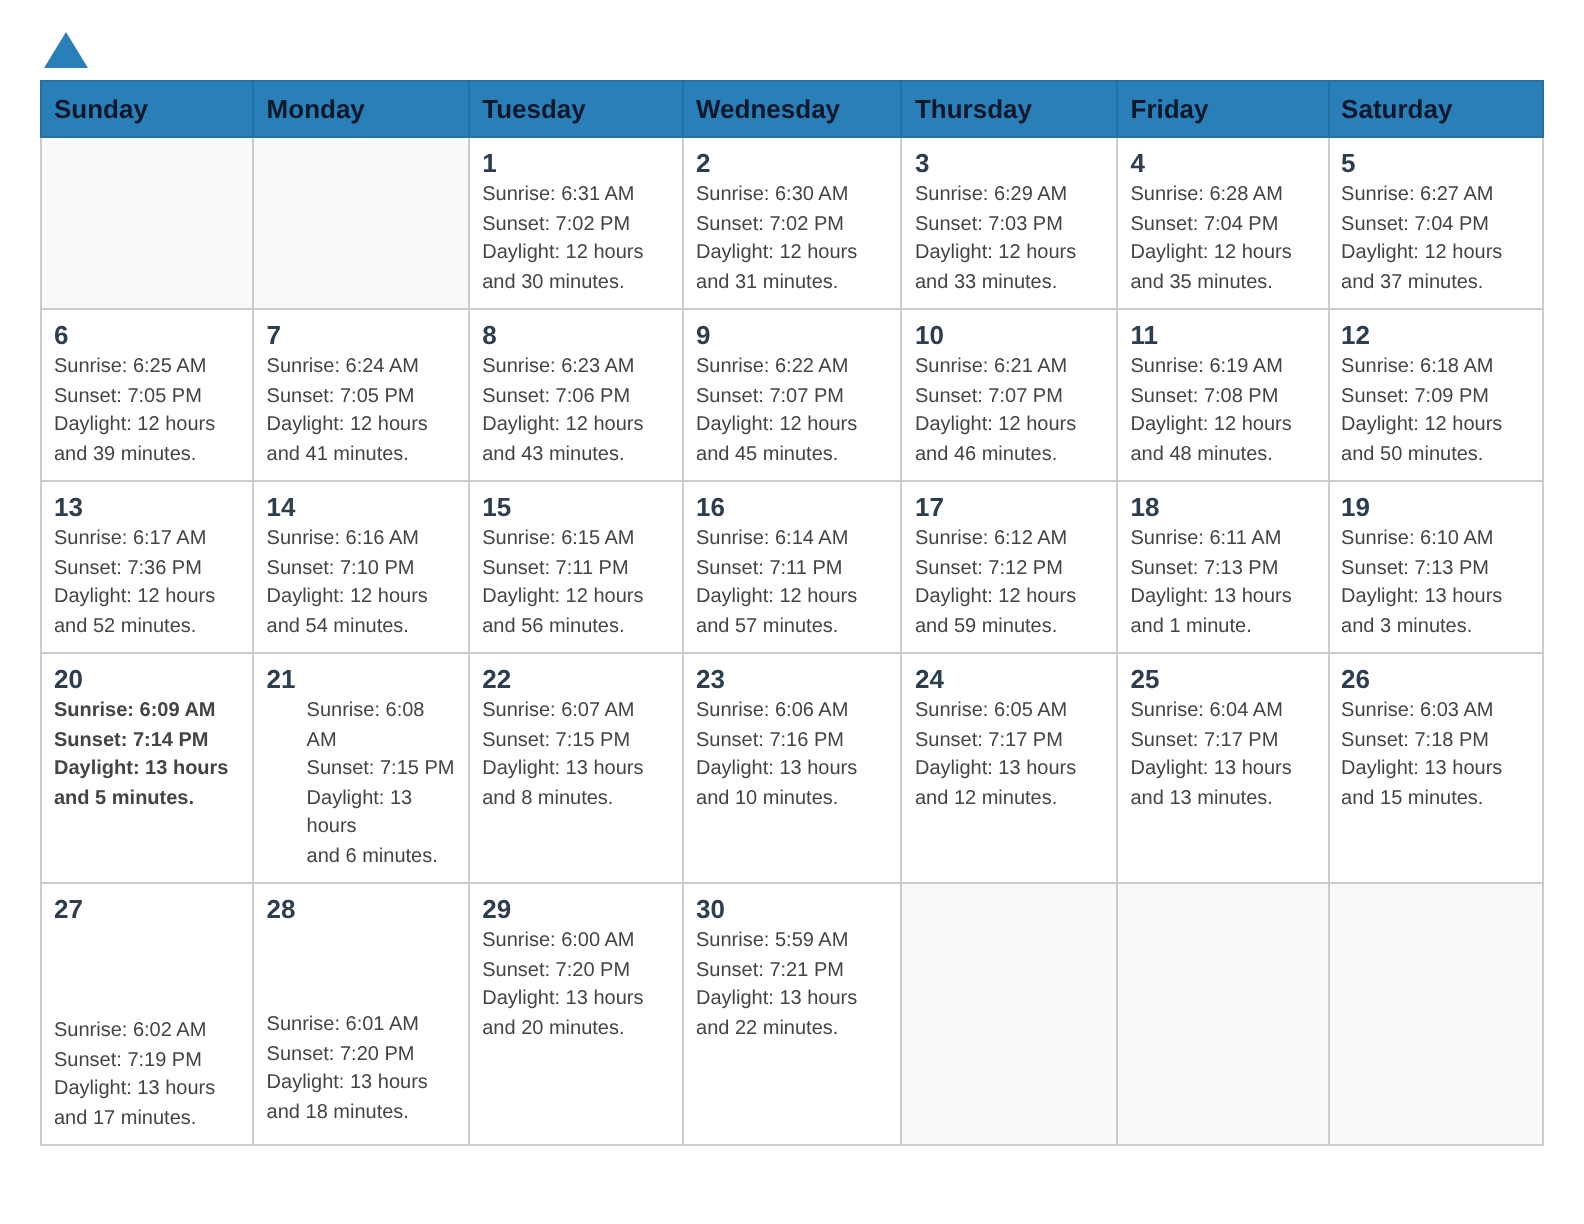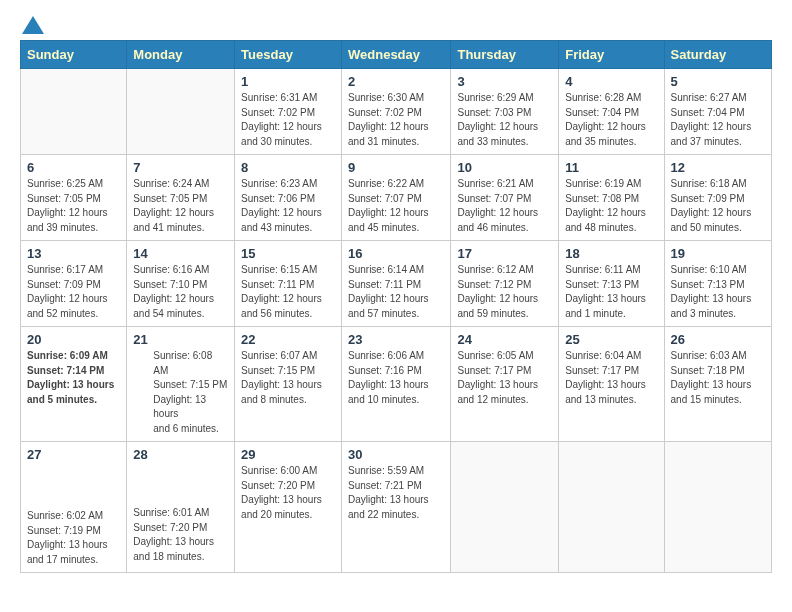--- a/index.html
+++ b/index.html
@@ -35,21 +35,21 @@
       color: #555;
       margin-top: 2px;
     }
     .calendar {
       width: 100%;
       border-collapse: collapse;
       border: 1px solid #ccc;
     }
     .calendar th {
       background: #2980b9;
-      color: #fef9c3;
+      color: #0f172a;
       font-size: 13px;
       font-weight: bold;
       padding: 6px 6px;
       text-align: left;
       border: 1px solid #2471a3;
     }
     .calendar td {
       vertical-align: top;
       border: 1px solid #ccc;
       padding: 5px 6px;
@@ -194,21 +194,21 @@
           <div class="day-info" style="white-space: pre-line;">Sunrise: 6:18 AM
 Sunset: 7:09 PM
 Daylight: 12 hours
 and 50 minutes.</div>
         </td>
       </tr>
       <tr>
         <td>
           <span class="day-num">13</span>
           <div class="day-info" style="white-space: pre-line;">Sunrise: 6:17 AM
-Sunset: 7:09 PM
+Sunset: 7:36 PM
 Daylight: 12 hours
 and 52 minutes.</div>
         </td>
         <td>
           <span class="day-num">14</span>
           <div class="day-info" style="white-space: pre-line;">Sunrise: 6:16 AM
 Sunset: 7:10 PM
 Daylight: 12 hours
 and 54 minutes.</div>
         </td>

